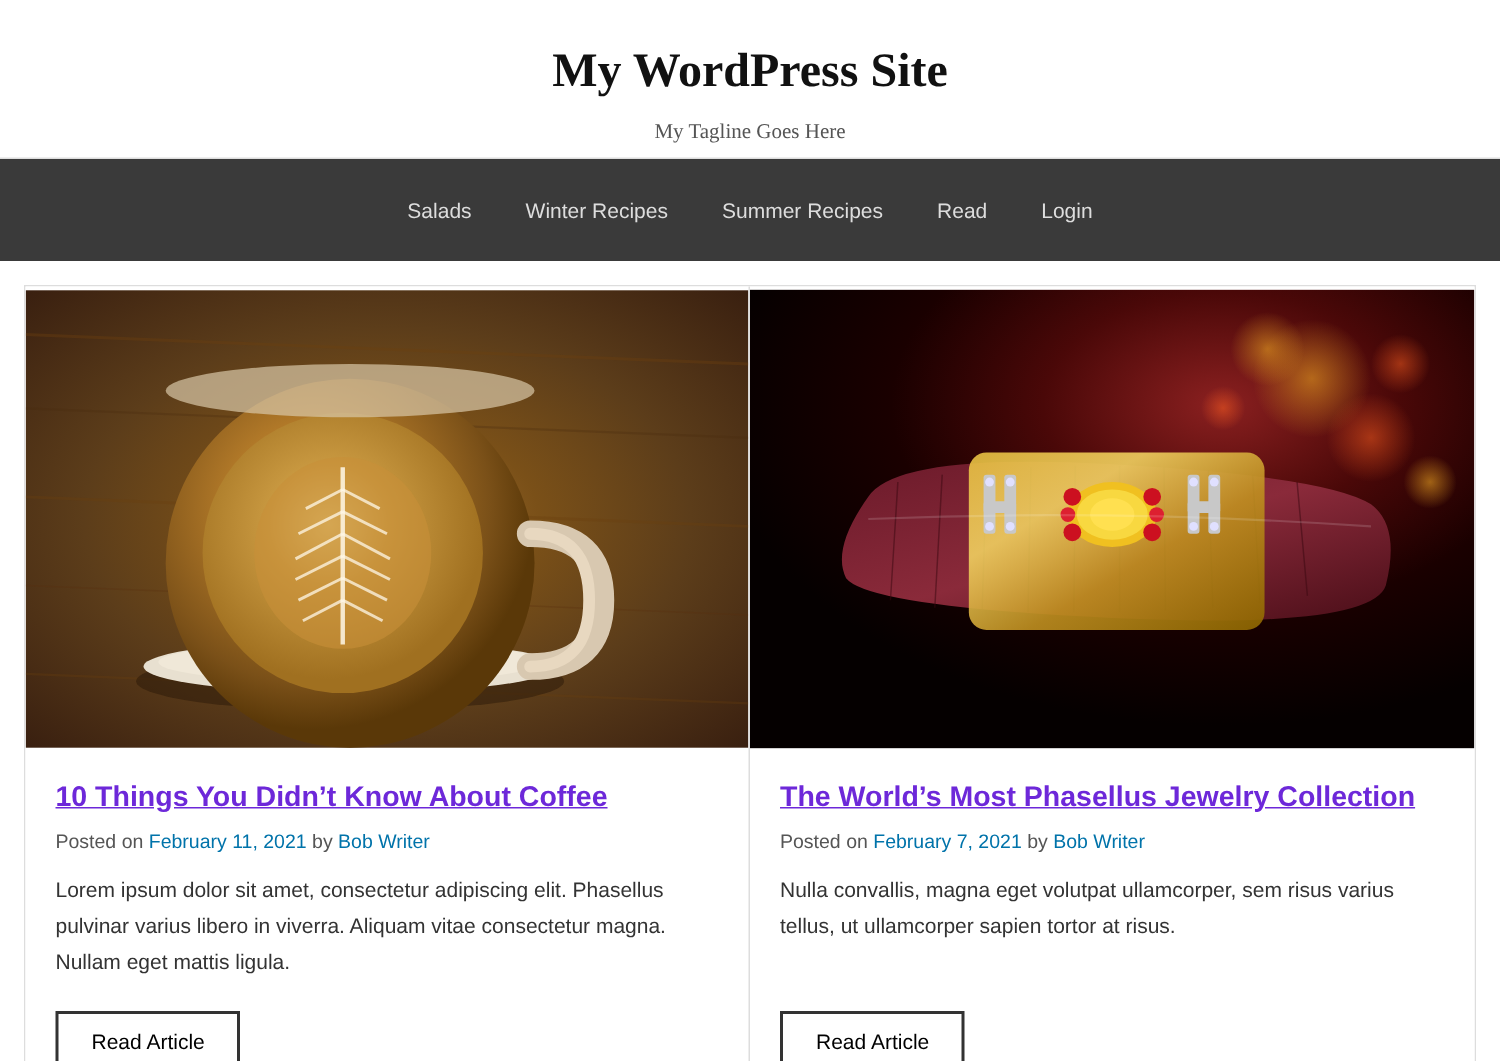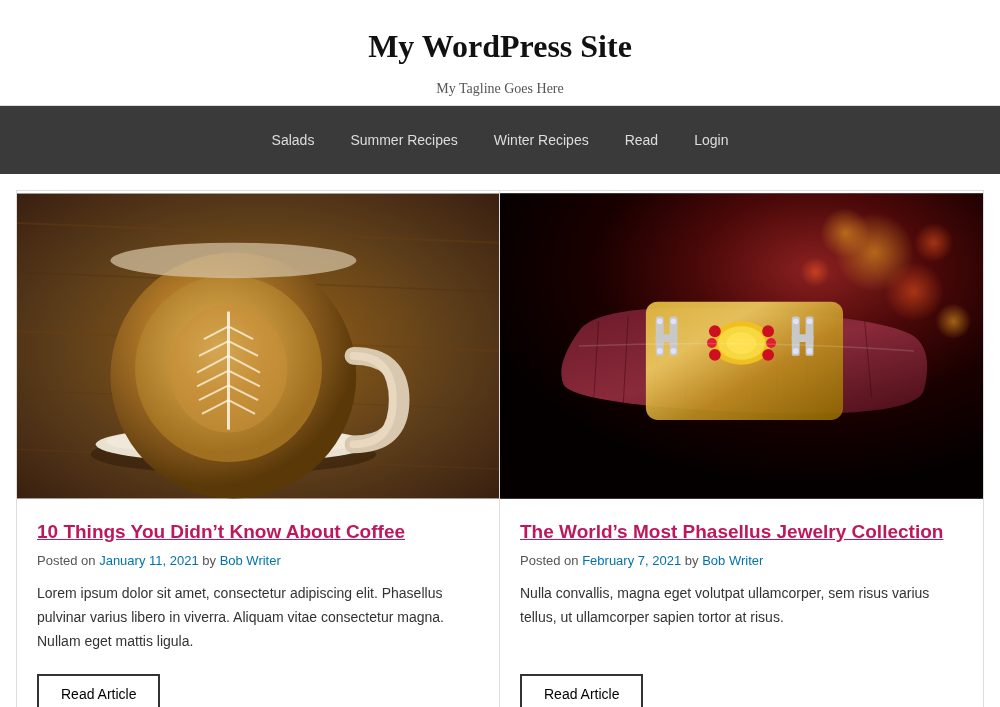--- a/index.html
+++ b/index.html
@@ -82,21 +82,21 @@
       display: flex;
       flex-direction: column;
     }
     .article-title {
       font-size: 19px;
       font-weight: bold;
       margin-bottom: 10px;
       font-family: Arial, sans-serif;
     }
     .article-title a {
-      color: #be185d;
+      color: #6d28d9;
       text-decoration: underline;
     }
     .article-meta {
       font-size: 13px;
       color: #555;
       margin-bottom: 14px;
       font-family: Arial, sans-serif;
     }
     .article-meta a {
       color: #0073aa;
@@ -131,24 +131,24 @@
   <h1 class="site-title">My WordPress Site</h1>
   <p class="site-tagline">My Tagline Goes Here</p>
 </header>
 
 <nav class="site-nav">
   <ul id="nav-list">
       <li>
         <a href="#">Salads</a>
       </li>
       <li>
+        <a href="#">Winter Recipes</a>
+      </li>
+      <li>
         <a href="#">Summer Recipes</a>
-      </li>
-      <li>
-        <a href="#">Winter Recipes</a>
       </li>
       <li>
         <a href="#">Read</a>
       </li>
       <li>
         <a href="#">Login</a>
       </li>
     </ul>
 </nav>
 
@@ -212,21 +212,21 @@
         <line x1="215" y1="195" x2="245" y2="210" stroke="#fff8e8" stroke-width="2" opacity="0.75"></line>
         <line x1="215" y1="210" x2="242" y2="224" stroke="#fff8e8" stroke-width="2" opacity="0.75"></line>
 
         <path d="M342 165 Q390 165 390 210 Q390 255 342 255" stroke="#d8c8b0" stroke-width="18" fill="none" stroke-linecap="round"></path>
         <path d="M342 165 Q382 165 382 210 Q382 255 342 255" stroke="#e8d8c0" stroke-width="8" fill="none" stroke-linecap="round"></path>
 
         <ellipse cx="220" cy="68" rx="125" ry="18" fill="#d8c8a8" opacity="0.7"></ellipse>
       </svg></div>
         <div class="article-body">
           <h2 class="article-title"><a href="#">10 Things You Didn’t Know About Coffee</a></h2>
-          <p class="article-meta">Posted on <a href="#">January 11, 2021</a> by <a href="#">Bob Writer</a></p>
+          <p class="article-meta">Posted on <a href="#">February 11, 2021</a> by <a href="#">Bob Writer</a></p>
           <p class="article-excerpt">Lorem ipsum dolor sit amet, consectetur adipiscing elit. Phasellus pulvinar varius libero in viverra. Aliquam vitae consectetur magna. Nullam eget mattis ligula.</p>
           <a href="#" class="read-article-btn">Read Article</a>
         </div>
       </div>
       <div class="article-card">
         <div class="article-image">
       <svg width="100%" height="310" viewBox="0 0 490 310" xmlns="http://www.w3.org/2000/svg">
         <defs>
           <radialGradient id="jBg" cx="65%" cy="25%" r="70%">
             <stop offset="0%" stop-color="#8B2020"></stop>

